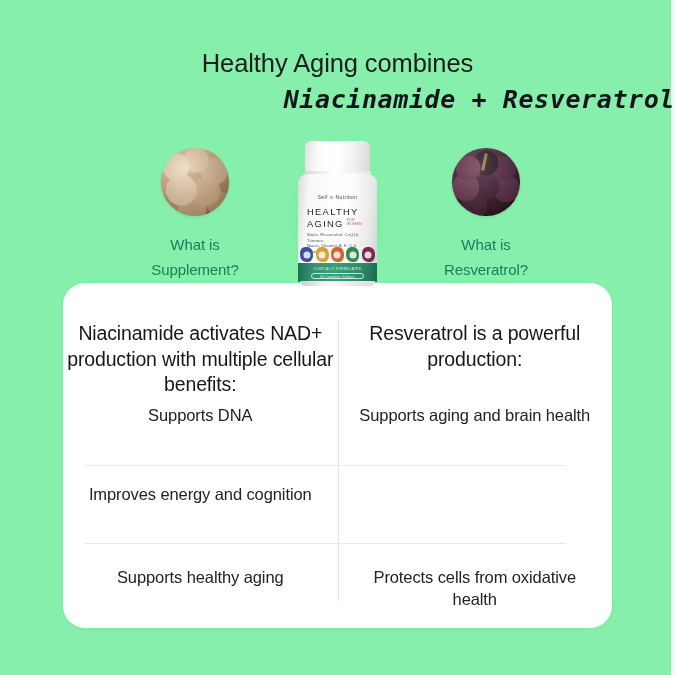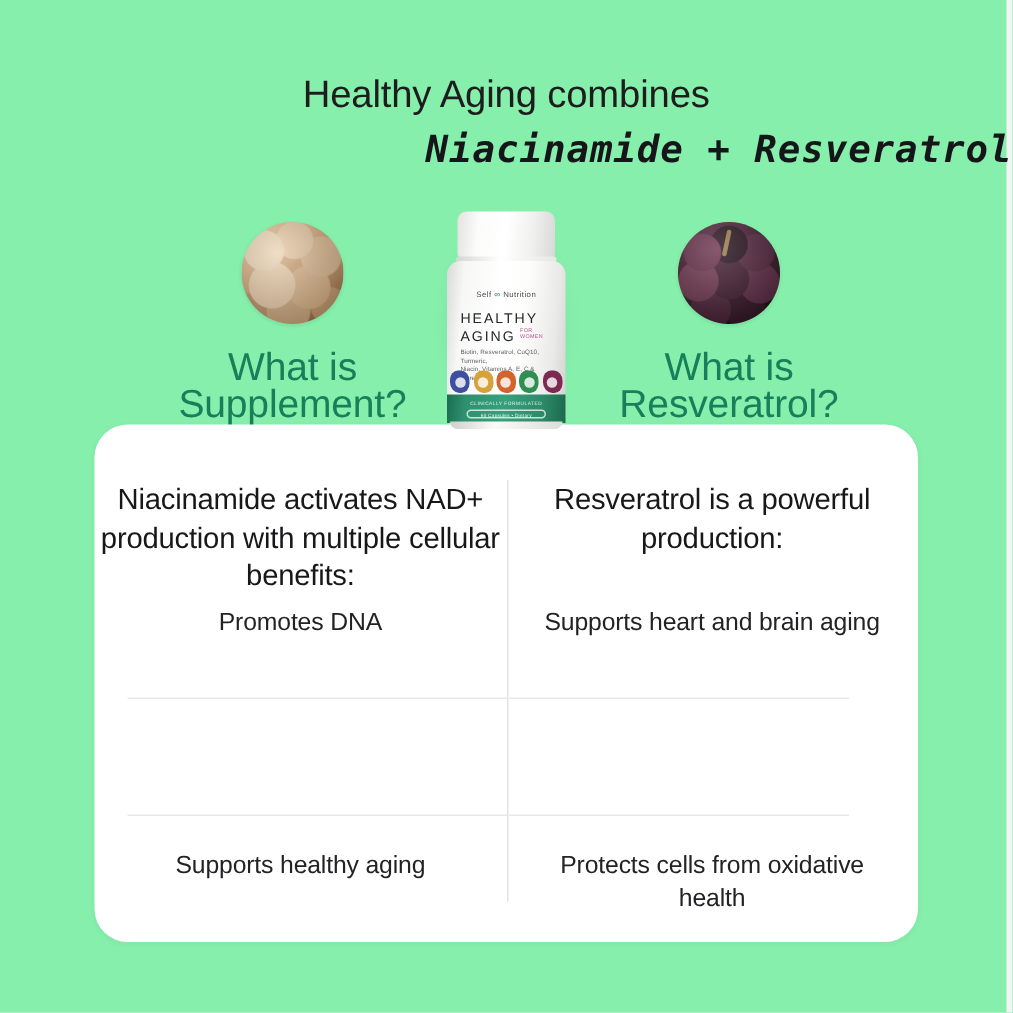--- a/index.html
+++ b/index.html
@@ -115,21 +115,21 @@
     top: 8%;
     width: 3px;
     height: 18px;
     background: #9c7f4a;
     transform: rotate(12deg);
     border-radius: 2px;
   }
 
   .ingredient-label {
     margin-top: 16px;
-    font-size: 26px;
+    font-size: 15px;
     line-height: 25px;
     color: #17805a;
     font-weight: 400;
     letter-spacing: -0.1px;
   }
 
   
   .bottle {
     position: absolute;
     left: 296px;
@@ -428,25 +428,26 @@
 
   <div class="card">
     <div class="v-divider"></div>
 
     <div class="card-grid">
 
       <div class="col">
         <div class="col-header">Niacinamide activates NAD+ production with multiple cellular benefits:</div>
         <div class="h-divider d1"></div>
         <div class="h-divider d2"></div>
-        <div class="benefit b1">Promotes DNA</div>
+        <div class="benefit b1">Supports DNA</div>
+        <div class="benefit b2">Improves energy and cognition</div>
         <div class="benefit b3">Supports healthy aging</div>
       </div>
 
       <div class="col">
         <div class="col-header">Resveratrol is a powerful production:</div>
-        <div class="benefit b1">Supports heart and brain aging</div>
+        <div class="benefit b1">Supports aging and brain health</div>
         <div class="benefit b3">Protects cells from oxidative health</div>
       </div>
     </div>
   </div>
 
 </div>
 
 </body></html>

